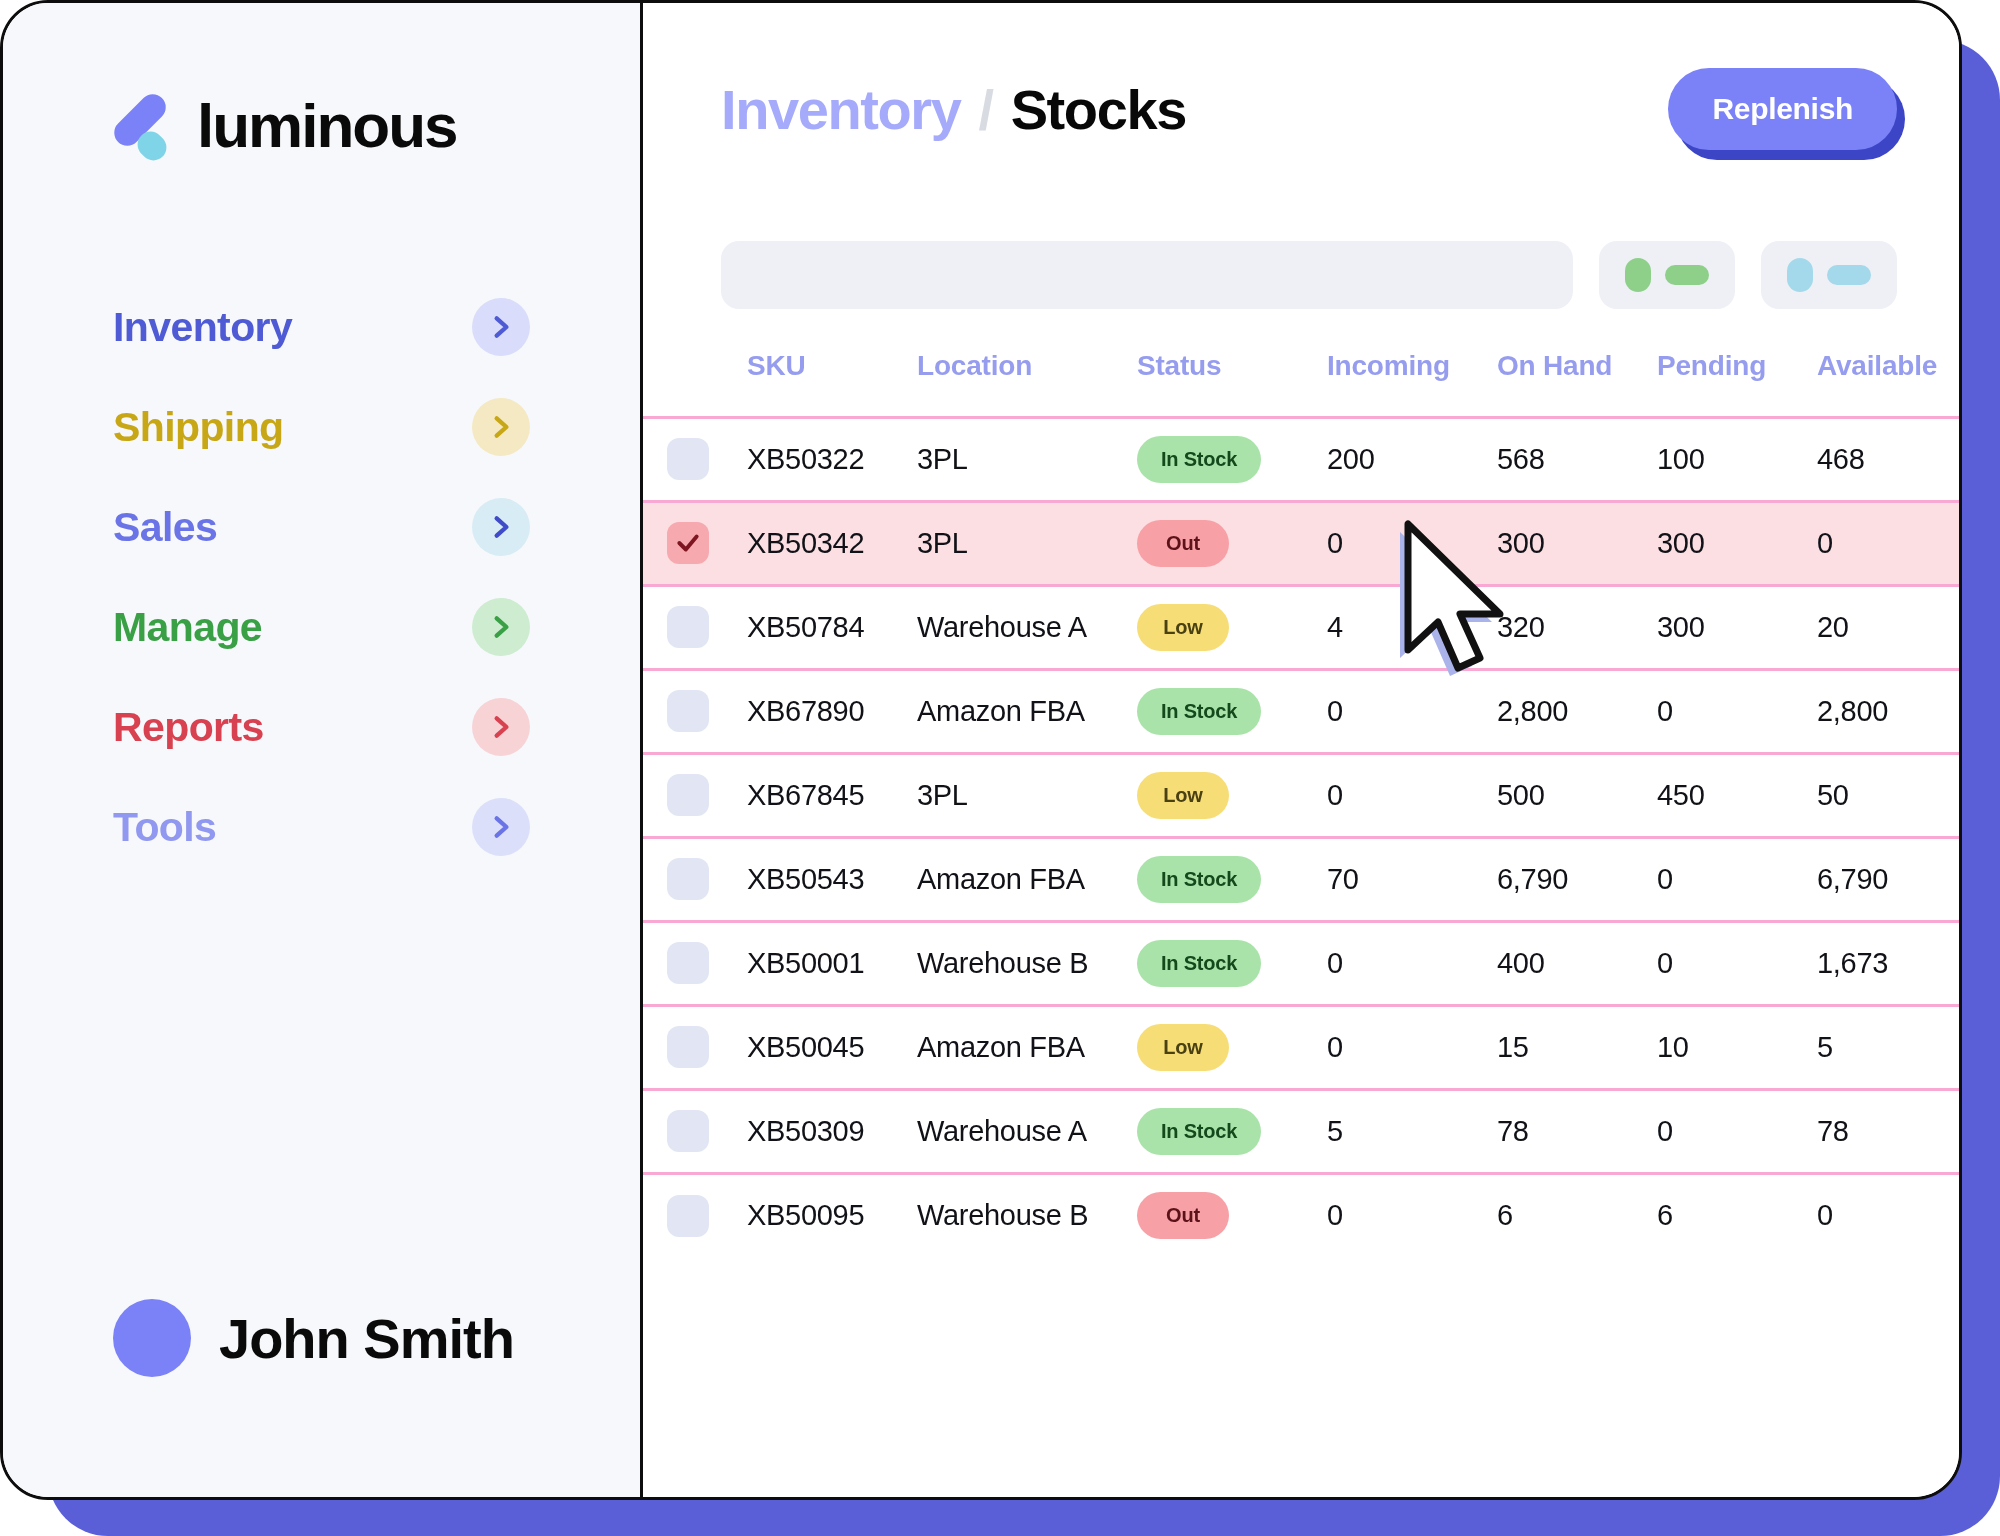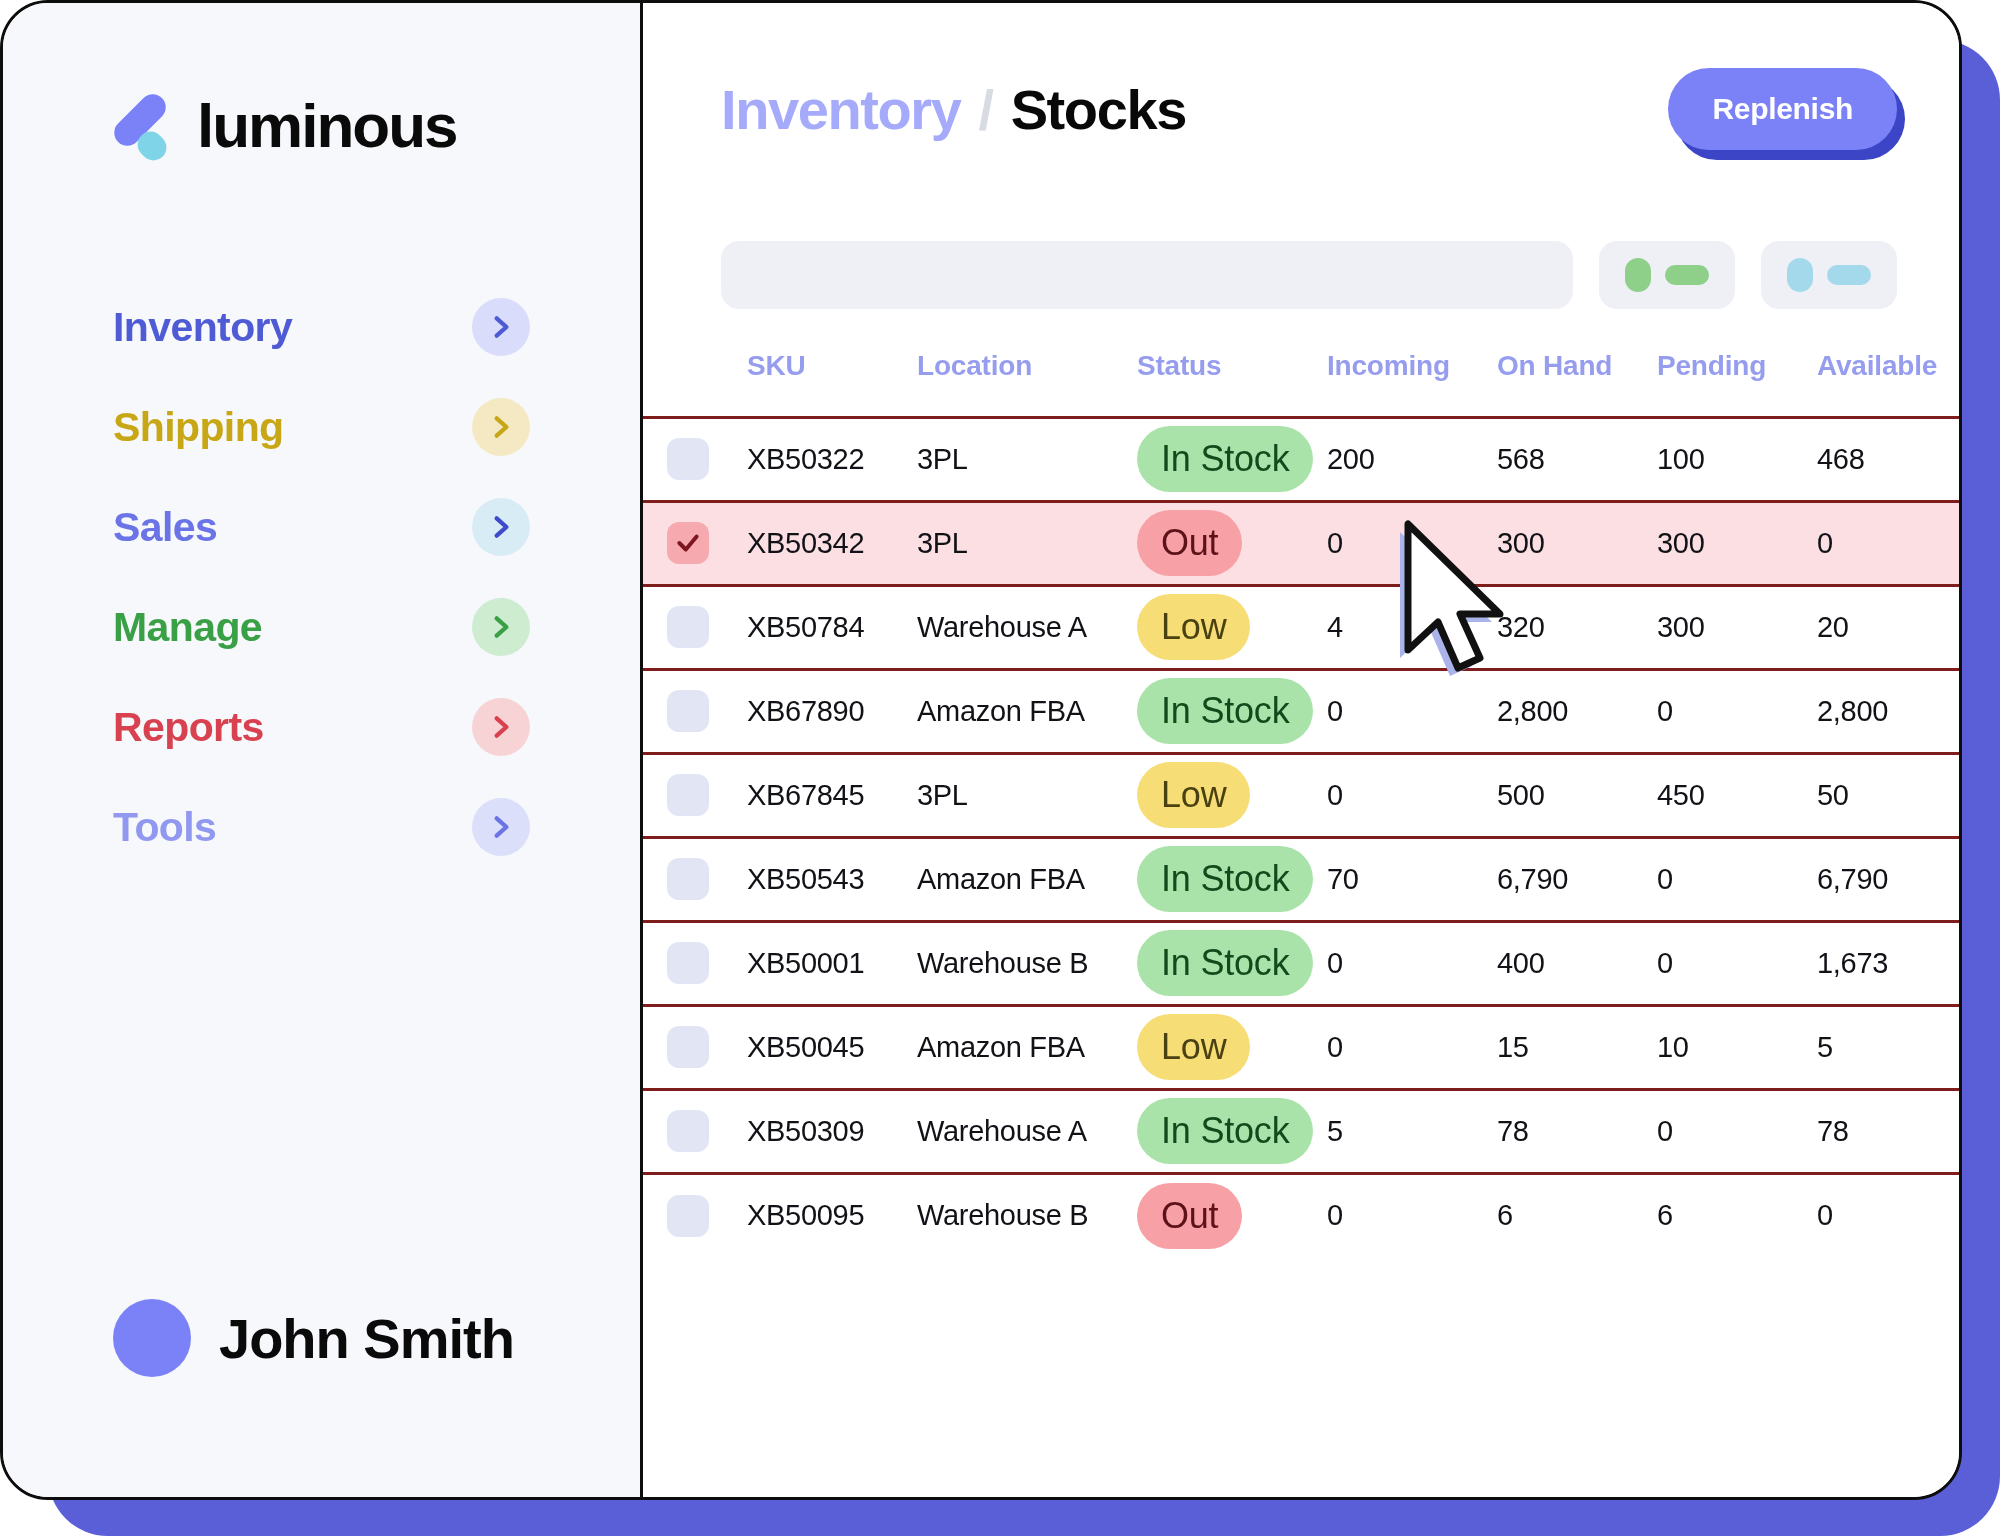--- a/index.html
+++ b/index.html
@@ -218,21 +218,21 @@
     text-align: left;
     letter-spacing: -0.2px;
     padding: 0 0 34px 0;
     vertical-align: bottom;
     white-space: nowrap;
   }
   #stock-table thead tr { height: 82px; }
 
   #stock-table tbody tr {
     height: 84px;
-    border-top: 3px solid #7f1d1d;
+    border-top: 3px solid #f9a8d4;
     background: #ffffff;
     margin-top: 6px;
   }
   #stock-table tbody tr.row-selected { background: #fcdfe2; }
 
   #stock-table td {
     font-size: 29px;
     color: #111217;
     letter-spacing: -0.3px;
     padding: 0;
@@ -262,22 +262,22 @@
     cursor: pointer;
   }
   .checkbox.checked { background: #f7a9b0; }
   .checkbox svg { width: 26px; height: 26px; display: block; }
 
   .badge {
     display: inline-flex;
     align-items: center;
     justify-content: center;
     border-radius: 999px;
-    font-size: 36px;
-    font-weight: 400;
+    font-size: 20px;
+    font-weight: 700;
     letter-spacing: -0.2px;
     padding: 12px 24px;
     min-width: 92px;
   }
   .badge.in-stock { background: #a9e3a9; color: #14491c; }
   .badge.low      { background: #f7dd76; color: #4a4112; }
   .badge.out      { background: #f7a1a7; color: #5c1218; }
 
   
   #mouse-cursor {

